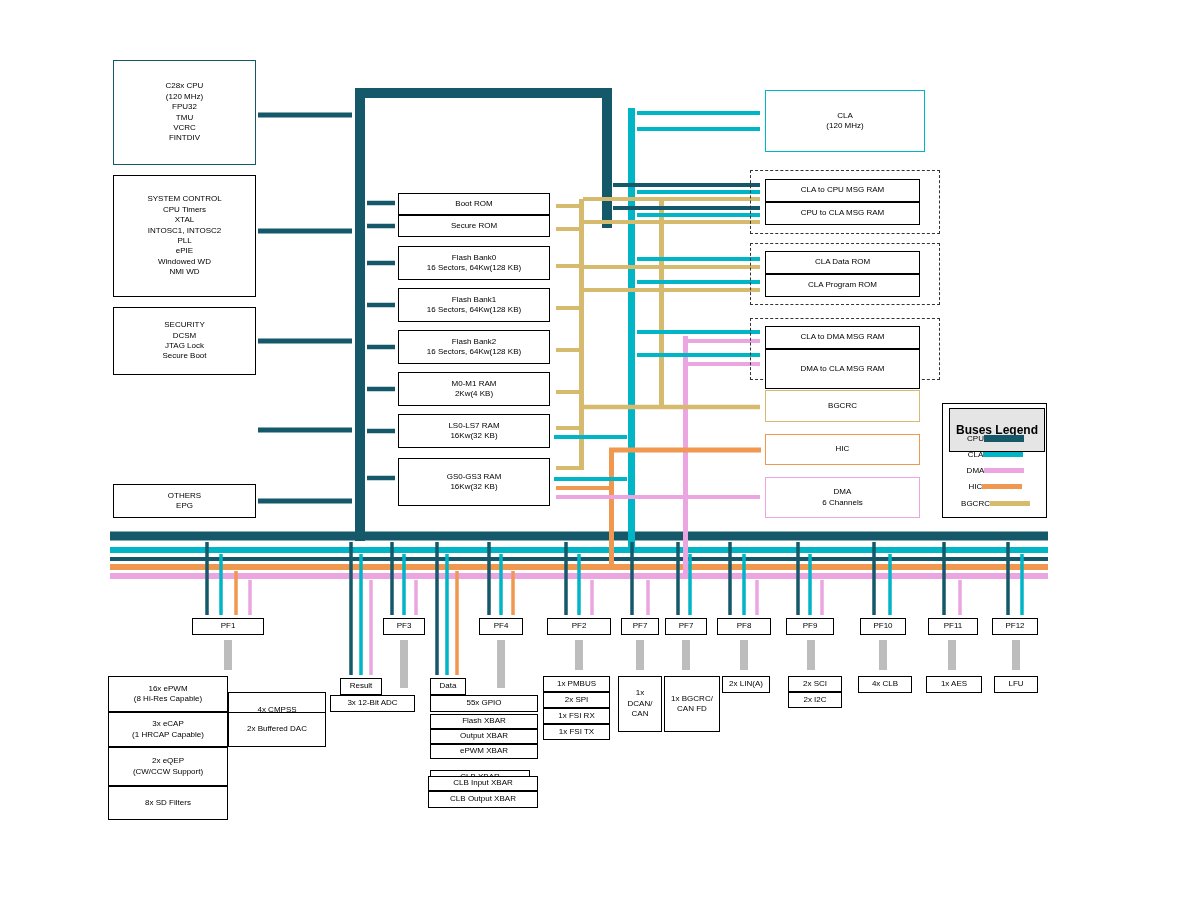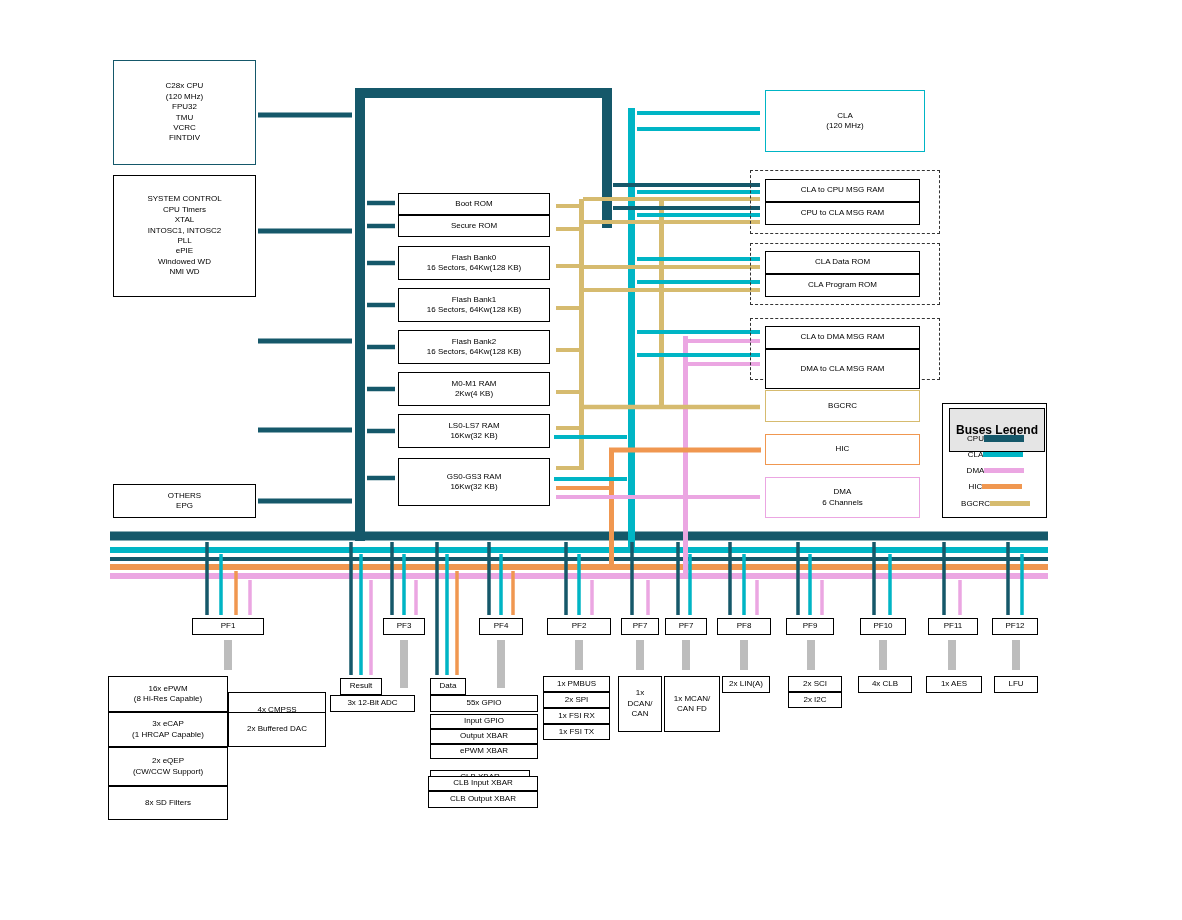--- a/index.html
+++ b/index.html
@@ -179,20 +179,24 @@
 VCRC
 FINTDIV</div>
   <div class="box" style="left:113px;top:175px;width:143px;height:122px">SYSTEM CONTROL
 CPU Timers
 XTAL
 INTOSC1, INTOSC2
 PLL
 ePIE
 Windowed WD
 NMI WD</div>
+  <div class="box" style="left:113px;top:307px;width:143px;height:68px">SECURITY
+DCSM
+JTAG Lock
+Secure Boot</div>
   <div class="box" style="left:113px;top:484px;width:143px;height:34px">OTHERS
 EPG</div>
 
   <div class="box" style="left:398px;top:193px;width:152px;height:22px">Boot ROM</div>
   <div class="box" style="left:398px;top:215px;width:152px;height:22px">Secure ROM</div>
   <div class="box" style="left:398px;top:246px;width:152px;height:34px">Flash Bank0
 16 Sectors, 64Kw(128 KB)</div>
   <div class="box" style="left:398px;top:288px;width:152px;height:34px">Flash Bank1
 16 Sectors, 64Kw(128 KB)</div>
   <div class="box" style="left:398px;top:330px;width:152px;height:34px">Flash Bank2
@@ -268,36 +272,36 @@
 (CW/CCW Support)</div>
   <div class="box" style="left:108px;top:786px;width:120px;height:34px">8x SD Filters</div>
   <div class="box" style="left:228px;top:692px;width:98px;height:36px">4x CMPSS</div>
   <div class="box" style="left:228px;top:712px;width:98px;height:35px">2x Buffered DAC</div>
 
   <div class="box" style="left:340px;top:678px;width:42px;height:17px">Result</div>
   <div class="box" style="left:330px;top:695px;width:85px;height:17px">3x 12-Bit ADC</div>
 
   <div class="box" style="left:430px;top:678px;width:36px;height:17px">Data</div>
   <div class="box" style="left:430px;top:695px;width:108px;height:17px">55x GPIO</div>
-  <div class="box" style="left:430px;top:714px;width:108px;height:15px">Input GPIO</div>
+  <div class="box" style="left:430px;top:714px;width:108px;height:15px">Flash XBAR</div>
   <div class="box" style="left:430px;top:729px;width:108px;height:15px">Output XBAR</div>
   <div class="box" style="left:430px;top:744px;width:108px;height:15px">ePWM XBAR</div>
   <div class="box" style="left:430px;top:770px;width:100px;height:15px">CLB XBAR</div>
   <div class="box" style="left:428px;top:776px;width:110px;height:15px">CLB Input XBAR</div>
   <div class="box" style="left:428px;top:791px;width:110px;height:17px">CLB Output XBAR</div>
 
   <div class="box" style="left:543px;top:676px;width:67px;height:16px">1x PMBUS</div>
   <div class="box" style="left:543px;top:692px;width:67px;height:16px">2x SPI</div>
   <div class="box" style="left:543px;top:708px;width:67px;height:16px">1x FSI RX</div>
   <div class="box" style="left:543px;top:724px;width:67px;height:16px">1x FSI TX</div>
 
   <div class="box" style="left:618px;top:676px;width:44px;height:56px">1x
 DCAN/
 CAN</div>
-  <div class="box" style="left:664px;top:676px;width:56px;height:56px">1x MCAN/
+  <div class="box" style="left:664px;top:676px;width:56px;height:56px">1x BGCRC/
 CAN FD</div>
   <div class="box" style="left:722px;top:676px;width:48px;height:17px">2x LIN(A)</div>
   <div class="box" style="left:788px;top:676px;width:54px;height:16px">2x SCI</div>
   <div class="box" style="left:788px;top:692px;width:54px;height:16px">2x I2C</div>
   <div class="box" style="left:858px;top:676px;width:54px;height:17px">4x CLB</div>
   <div class="box" style="left:926px;top:676px;width:56px;height:17px">1x AES</div>
   <div class="box" style="left:994px;top:676px;width:44px;height:17px">LFU</div>
 
 </div>
 

